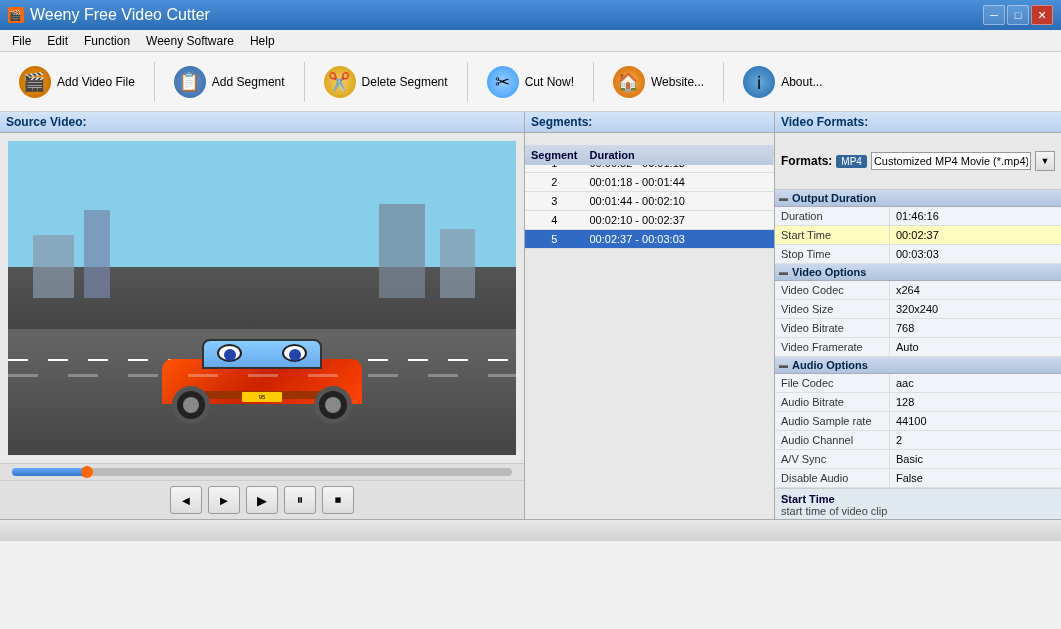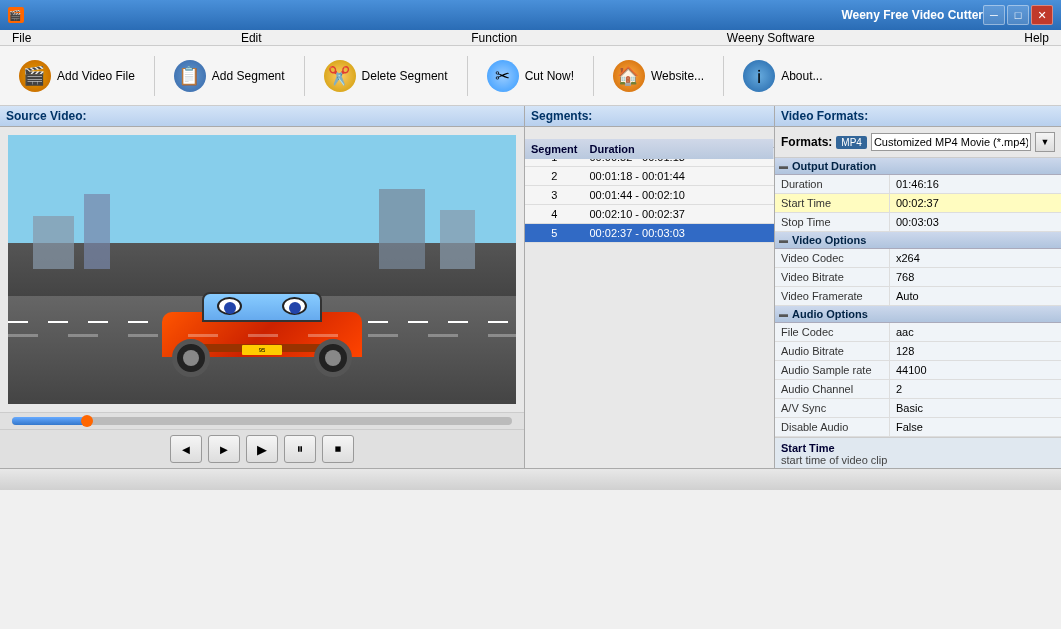--- a/index.html
+++ b/index.html
@@ -25,48 +25,46 @@
     .title-bar-icon {
       width: 16px; height: 16px;
       background: #ff6600;
       border-radius: 2px;
       margin-right: 6px;
       display: flex; align-items: center; justify-content: center;
       font-size: 10px; color: white;
     }
     .title-bar-text {
       flex: 1;
-      font-size: 12px;
-      font-weight: bold;
-      text-align: right;
+      font-size: 16px;
+      font-weight: normal;
     }
     .title-bar-controls {
       display: flex; gap: 2px;
     }
     .tb-btn {
       width: 22px; height: 20px;
       border: 1px solid rgba(255,255,255,0.4);
       background: rgba(255,255,255,0.15);
       color: white;
       cursor: pointer;
       font-size: 11px;
       display: flex; align-items: center; justify-content: center;
       border-radius: 2px;
     }
     .tb-btn.close { background: #c0392b; }
 
     
     .menu-bar {
       background: #f0f0f0;
-      height: 16px;
+      height: 22px;
       display: flex;
       align-items: center;
       border-bottom: 1px solid #ccc;
       padding: 0 4px;
-      justify-content: space-between;
     }
     .menu-item {
       padding: 2px 8px;
       cursor: pointer;
       font-size: 12px;
       color: #000;
       border-radius: 2px;
     }
 
     
@@ -235,21 +233,21 @@
       background: linear-gradient(to bottom, #d4e4f7, #b8d0ee);
       border-bottom: 1px solid #aaa;
       padding: 3px 6px;
       font-weight: bold;
       font-size: 12px;
       color: #003366;
     }
     .format-selector {
       display: flex;
       align-items: center;
-      padding: 5px 6px;
+      padding: 18px 6px;
       gap: 4px;
       background: #e8e8e8;
       border-bottom: 1px solid #ccc;
     }
     .format-label { font-size: 12px; font-weight: bold; }
     .format-badge {
       background: #336699;
       color: white;
       padding: 1px 5px;
       font-size: 10px;
@@ -513,20 +511,24 @@
       </div>
         <div class="prop-section-header">
           <span class="collapse-icon">▬</span>
           <span>Video Options</span>
         </div>
         <div class="prop-row">
         <span class="prop-name">Video Codec</span>
         <span class="prop-value">x264</span>
       </div>
         <div class="prop-row">
+        <span class="prop-name">Video Size</span>
+        <span class="prop-value">320x240</span>
+      </div>
+        <div class="prop-row">
         <span class="prop-name">Video Bitrate</span>
         <span class="prop-value">768</span>
       </div>
         <div class="prop-row">
         <span class="prop-name">Video Framerate</span>
         <span class="prop-value">Auto</span>
       </div>
         <div class="prop-section-header">
           <span class="collapse-icon">▬</span>
           <span>Audio Options</span>

